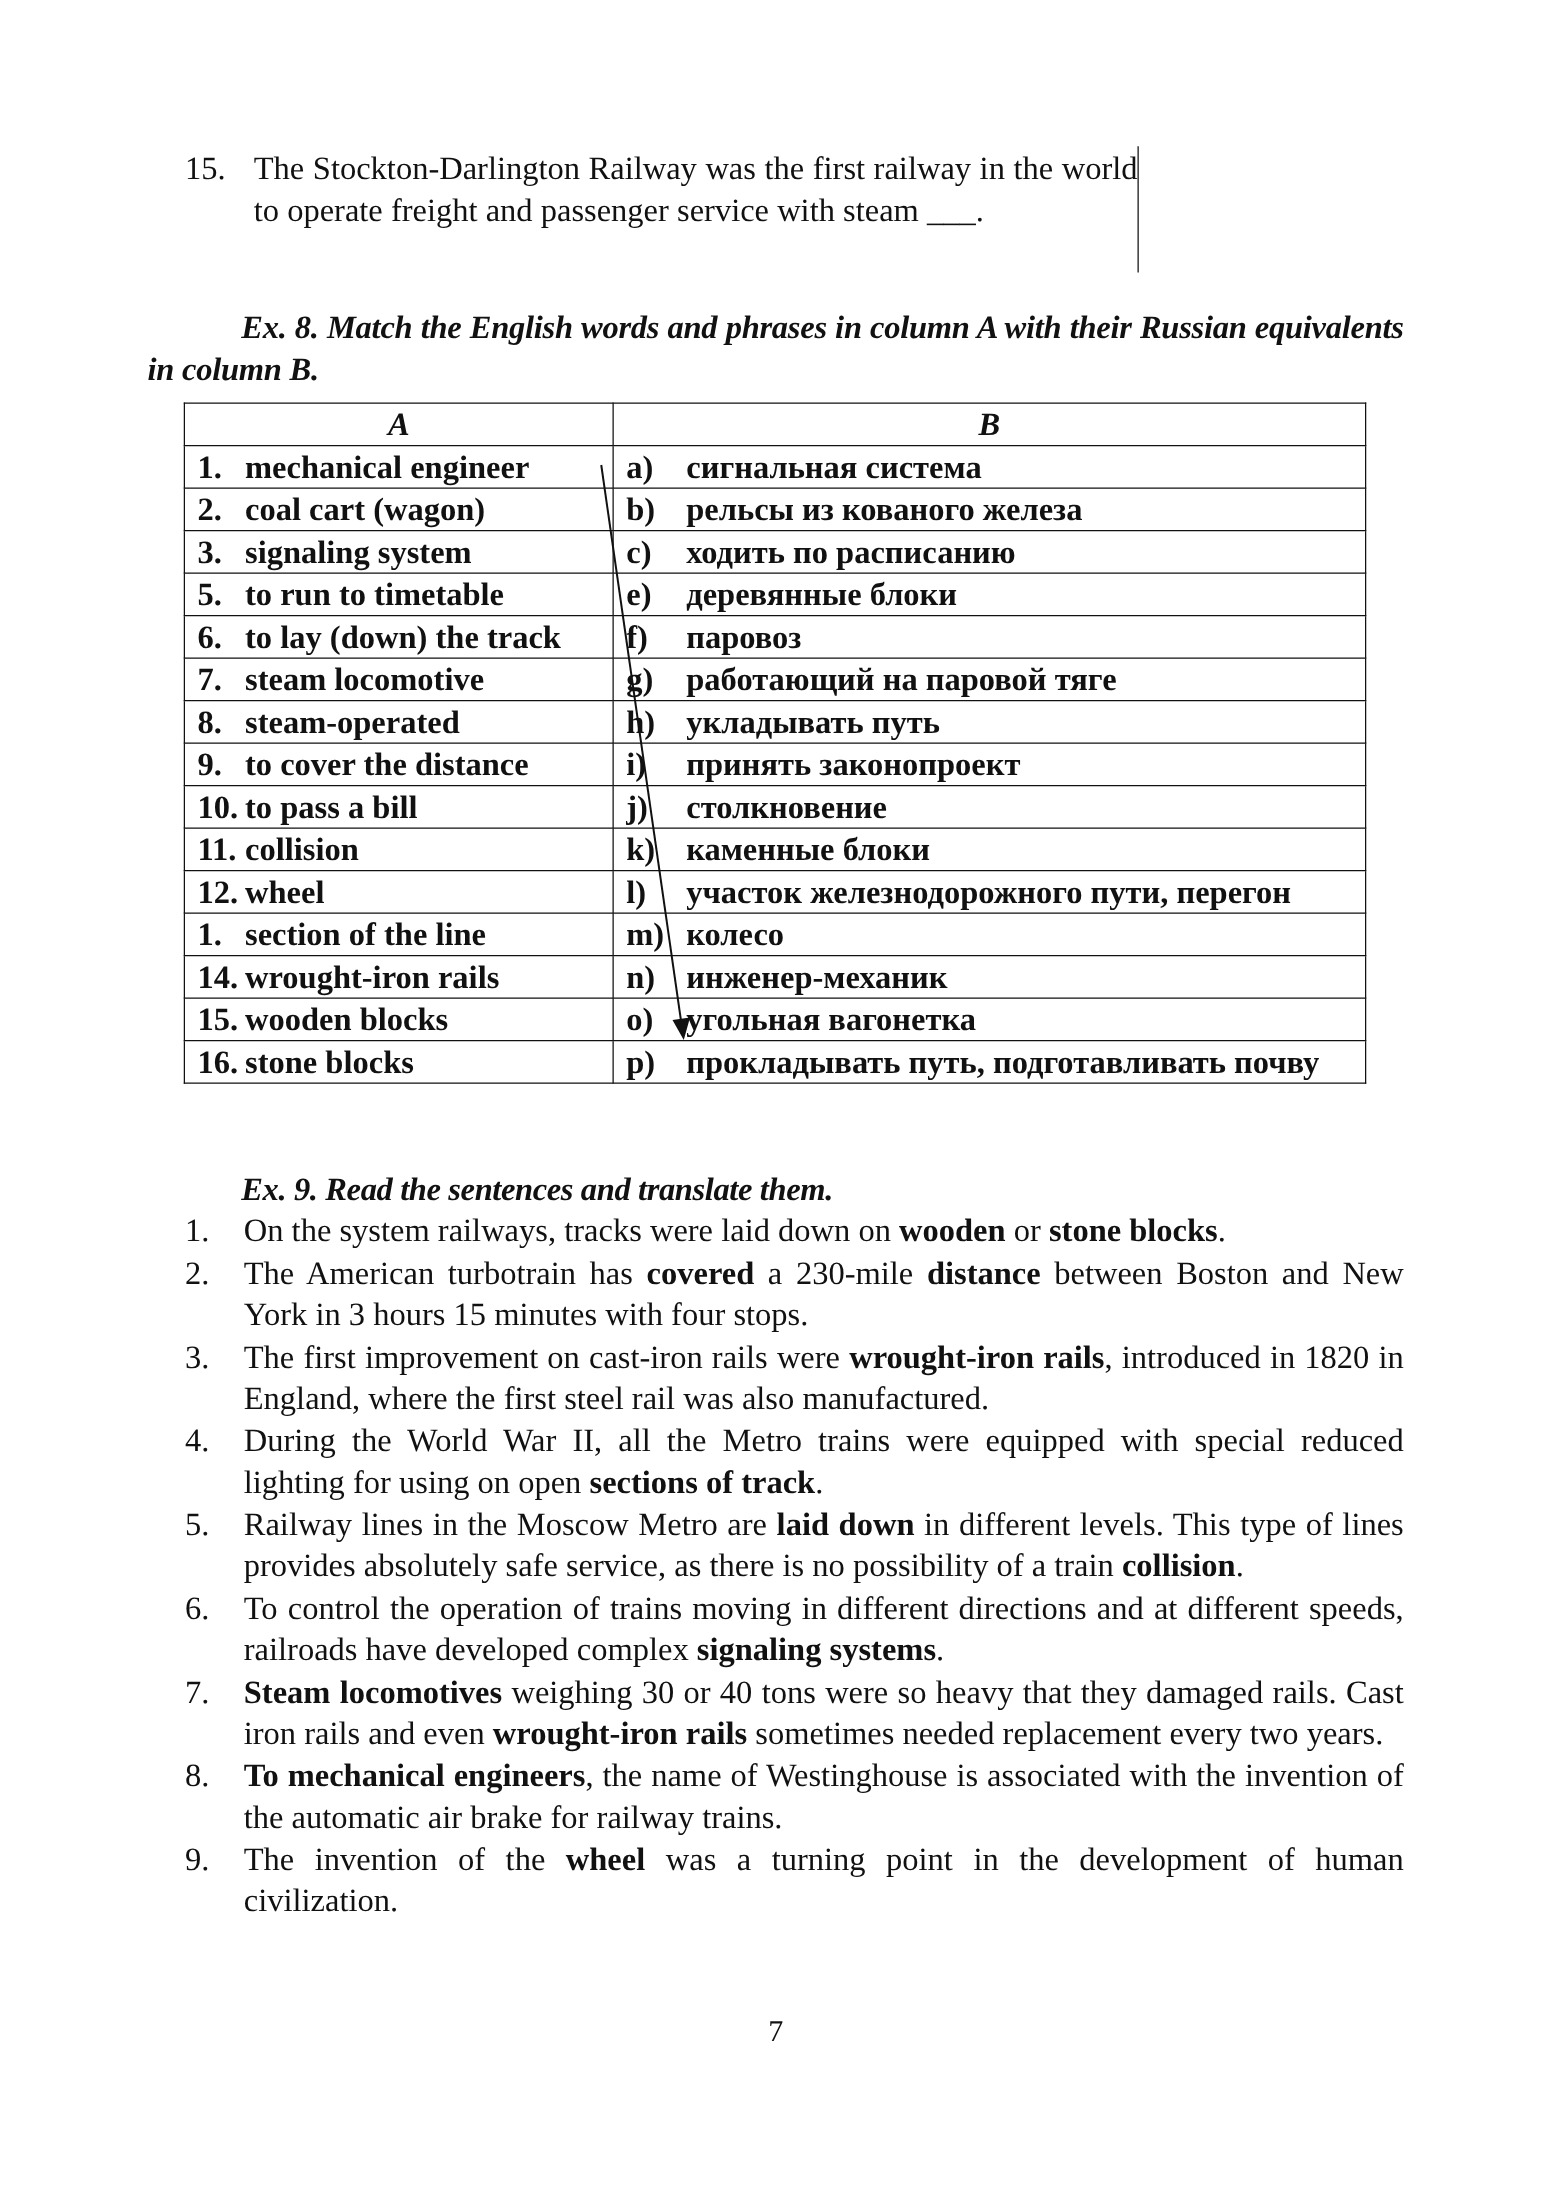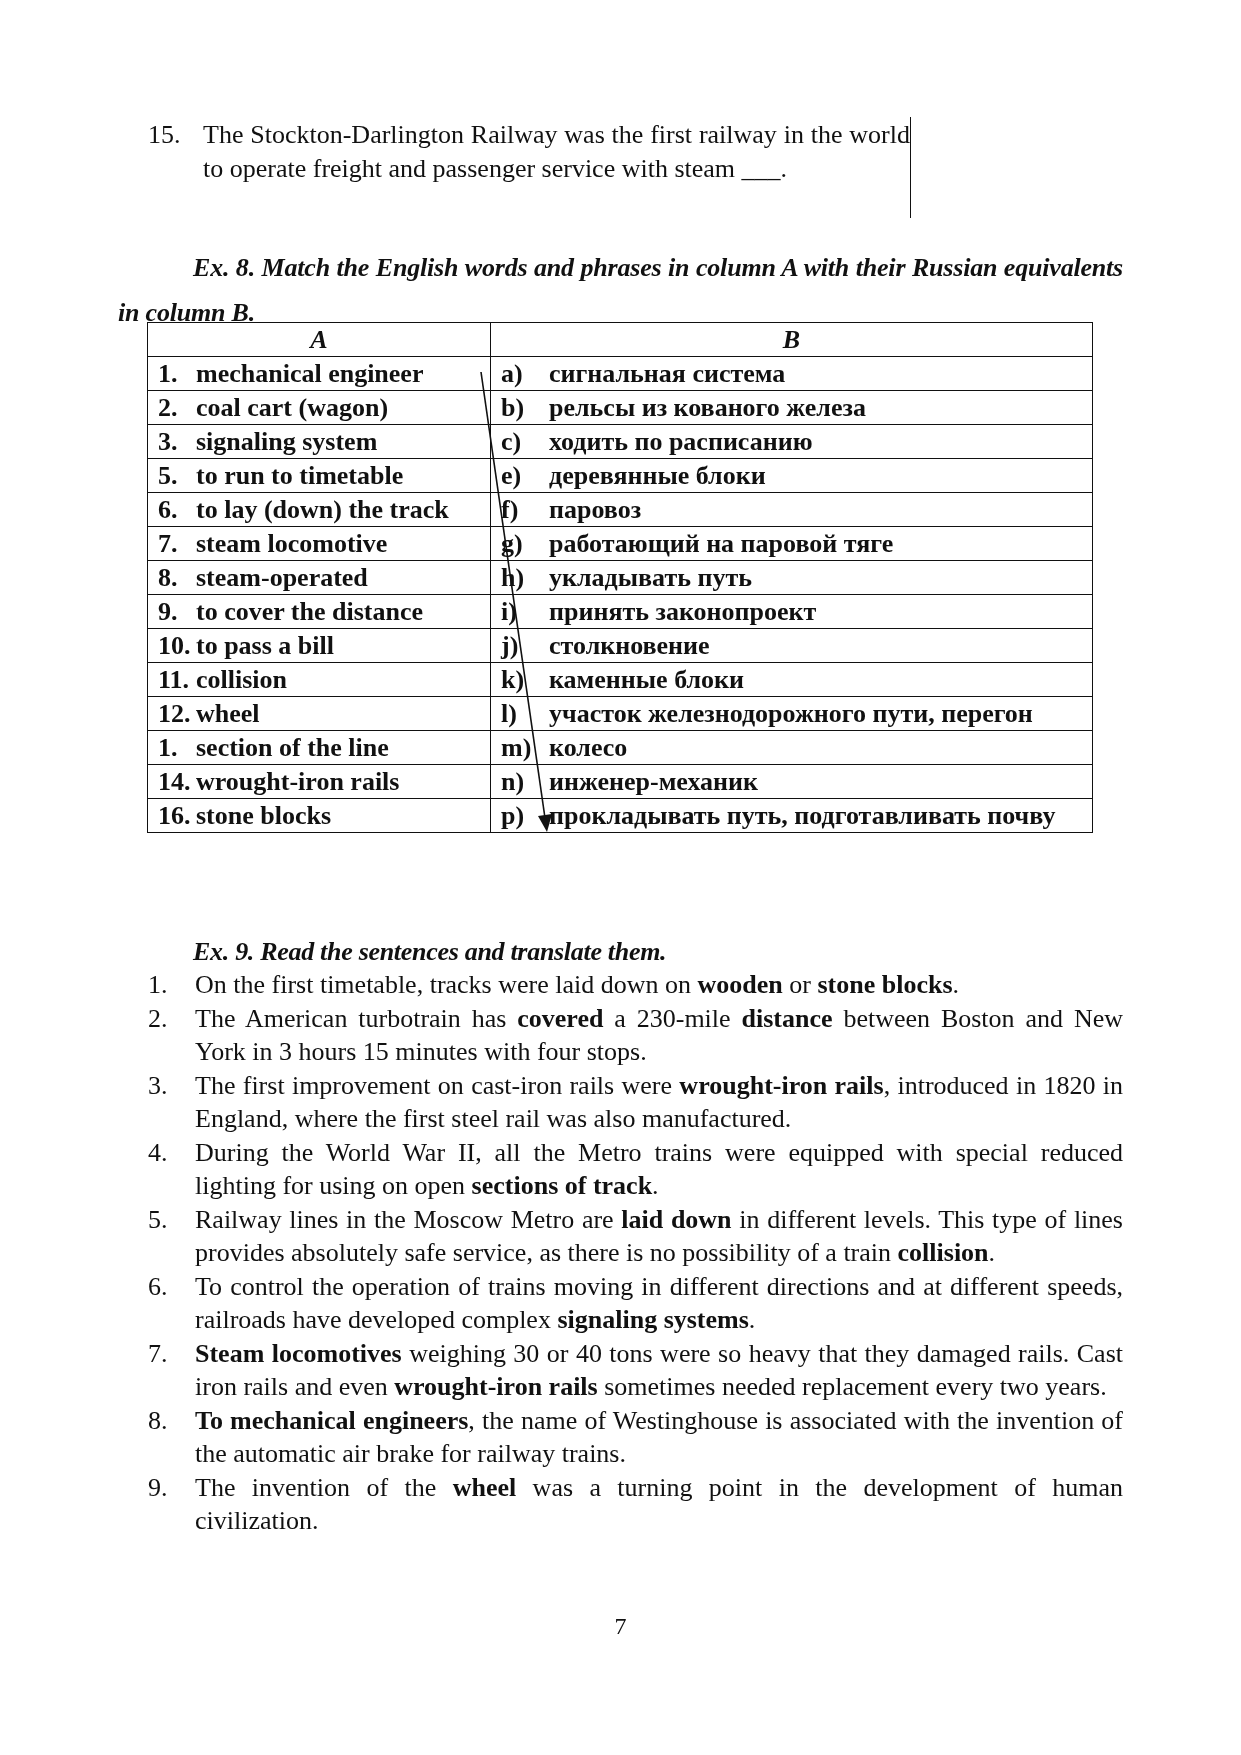--- a/index.html
+++ b/index.html
@@ -7,21 +7,21 @@
     width: 1241px; height: 1755px; position: relative; overflow: hidden;
     font-family: "Liberation Serif", "DejaVu Serif", serif;
     color: #111;
     font-size: 26px;
   }
   .abs { position: absolute; }
   .prev-item { left: 148px; top: 118px; width: 762px; line-height: 34px; text-align: justify; }
   .prev-item .num { position: absolute; left: 0; top: 0; }
   .prev-item .txt { margin-left: 55px; display: block; text-align: justify; text-align-last: left; }
   .vline { left: 910px; top: 117px; width: 1px; height: 101px; background: #111; }
-  .ex-title { left: 118px; top: 245px; width: 1005px; line-height: 45px; font-weight: bold; font-style: italic; text-align: justify; text-indent: 75px; letter-spacing: -0.2px; }
+  .ex-title { left: 118px; top: 245px; width: 1005px; line-height: 34px; font-weight: bold; font-style: italic; text-align: justify; text-indent: 75px; letter-spacing: -0.2px; }
   table.match { position: absolute; left: 147px; top: 322px; width: 946px; border-collapse: collapse; }
   table.match td, table.match th { border: 1.5px solid #111; padding: 0; height: 33px; line-height: 30px; font-size: 26px; font-weight: bold; white-space: nowrap; }
   table.match th { font-weight: bold; font-style: italic; text-align: center; }
   table.match td.a { width: 342px; }
   .cell-a .n { display: inline-block; width: 48px; padding-left: 10px; box-sizing: border-box; }
   .cell-b .l { display: inline-block; width: 58px; padding-left: 10px; box-sizing: border-box; }
   .thick td { border-top: 2.5px solid #111; }
   svg.arrow { position: absolute; left: 0; top: 0; pointer-events: none; }
   .ex9-title { left: 193px; top: 935px; font-weight: bold; font-style: italic; line-height: 34px; letter-spacing: -0.3px; }
   ol.sent { position: absolute; left: 148px; top: 968px; width: 975px; margin: 0; padding: 0; list-style: none; }
@@ -93,35 +93,39 @@
         <td class="cell-b"><span class="l">l)</span><span>участок железнодорожного пути, перегон</span></td>
       </tr>
       <tr>
         <td class="a cell-a"><span class="n">1.</span><span>section of the line</span></td>
         <td class="cell-b"><span class="l">m)</span><span>колесо</span></td>
       </tr>
       <tr>
         <td class="a cell-a"><span class="n">14.</span><span>wrought-iron rails</span></td>
         <td class="cell-b"><span class="l">n)</span><span>инженер-механик</span></td>
       </tr>
+      <tr class="thick">
+        <td class="a cell-a"><span class="n">15.</span><span>wooden blocks</span></td>
+        <td class="cell-b"><span class="l">o)</span><span>угольная вагонетка</span></td>
+      </tr>
       <tr>
         <td class="a cell-a"><span class="n">16.</span><span>stone blocks</span></td>
         <td class="cell-b"><span class="l">p)</span><span>прокладывать путь, подготавливать почву</span></td>
       </tr>
     </tbody>
 </table>
 
 <svg class="arrow" width="1241" height="1755">
   <line x1="481" y1="372" x2="545" y2="818" stroke="#111" stroke-width="1.6"></line>
   <polygon points="538,816 552,814 547,832" fill="#111"></polygon>
 </svg>
 
 <div class="abs ex9-title">Ex. 9. Read the sentences and translate them.</div>
 <ol class="sent" id="sent-list">
-    <li><span class="num">1.</span><span>On the first timetable, tracks were laid down on </span><b>wooden</b><span> or </span><b>stone blocks</b><span>.</span></li>
+    <li><span class="num">1.</span><span>On the system railways, tracks were laid down on </span><b>wooden</b><span> or </span><b>stone blocks</b><span>.</span></li>
     <li><span class="num">2.</span><span>The American turbotrain has </span><b>covered</b><span> a 230-mile </span><b>distance</b><span> between Boston and New York in 3 hours 15 minutes with four stops.</span></li>
     <li><span class="num">3.</span><span>The first improvement on cast-iron rails were </span><b>wrought-iron rails</b><span>, introduced in 1820 in England, where the first steel rail was also manufactured.</span></li>
     <li><span class="num">4.</span><span>During the World War II, all the Metro trains were equipped with special reduced lighting for using on open </span><b>sections of track</b><span>.</span></li>
     <li><span class="num">5.</span><span>Railway lines in the Moscow Metro are </span><b>laid down</b><span> in different levels. This type of lines provides absolutely safe service, as there is no possibility of a train </span><b>collision</b><span>.</span></li>
     <li><span class="num">6.</span><span>To control the operation of trains moving in different directions and at different speeds, railroads have developed complex </span><b>signaling systems</b><span>.</span></li>
     <li><span class="num">7.</span><b>Steam locomotives</b><span> weighing 30 or 40 tons were so heavy that they damaged rails. Cast iron rails and even </span><b>wrought-iron rails</b><span> sometimes needed replacement every two years.</span></li>
     <li><span class="num">8.</span><b>To mechanical engineers</b><span>, the name of Westinghouse is associated with the invention of the automatic air brake for railway trains.</span></li>
     <li><span class="num">9.</span><span>The invention of the </span><b>wheel</b><span> was a turning point in the development of human civilization.</span></li>
   </ol>
 

